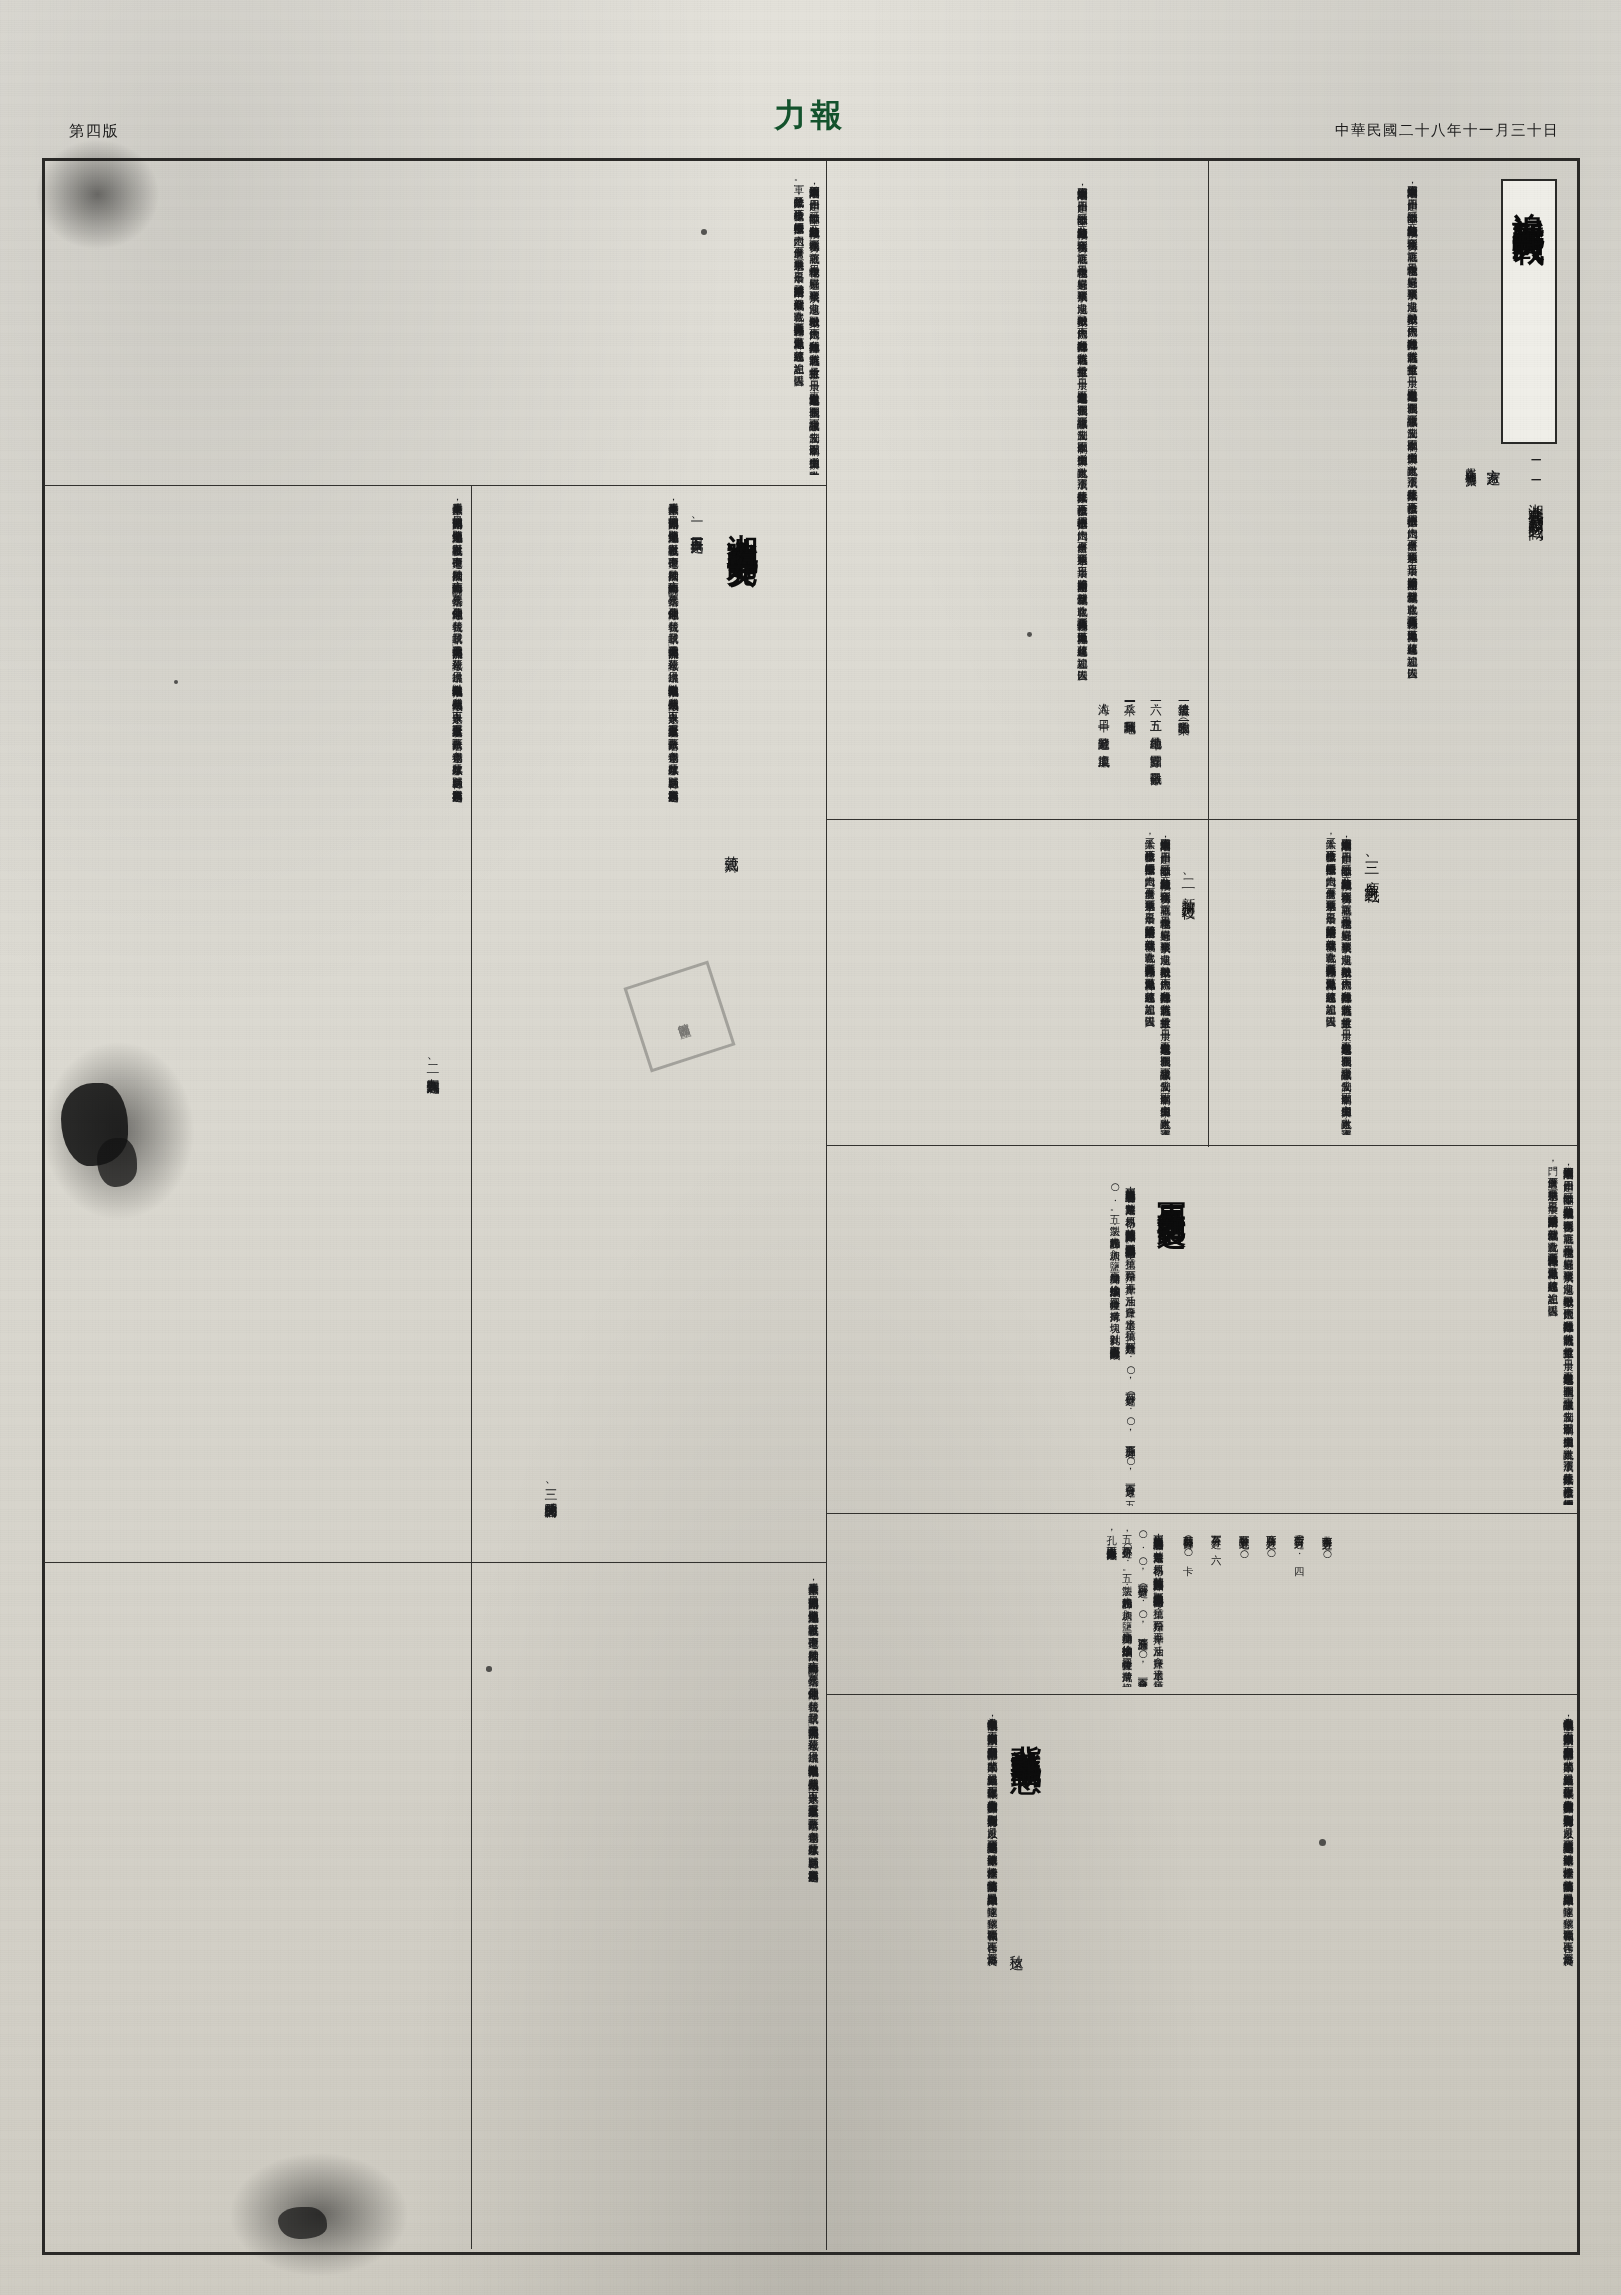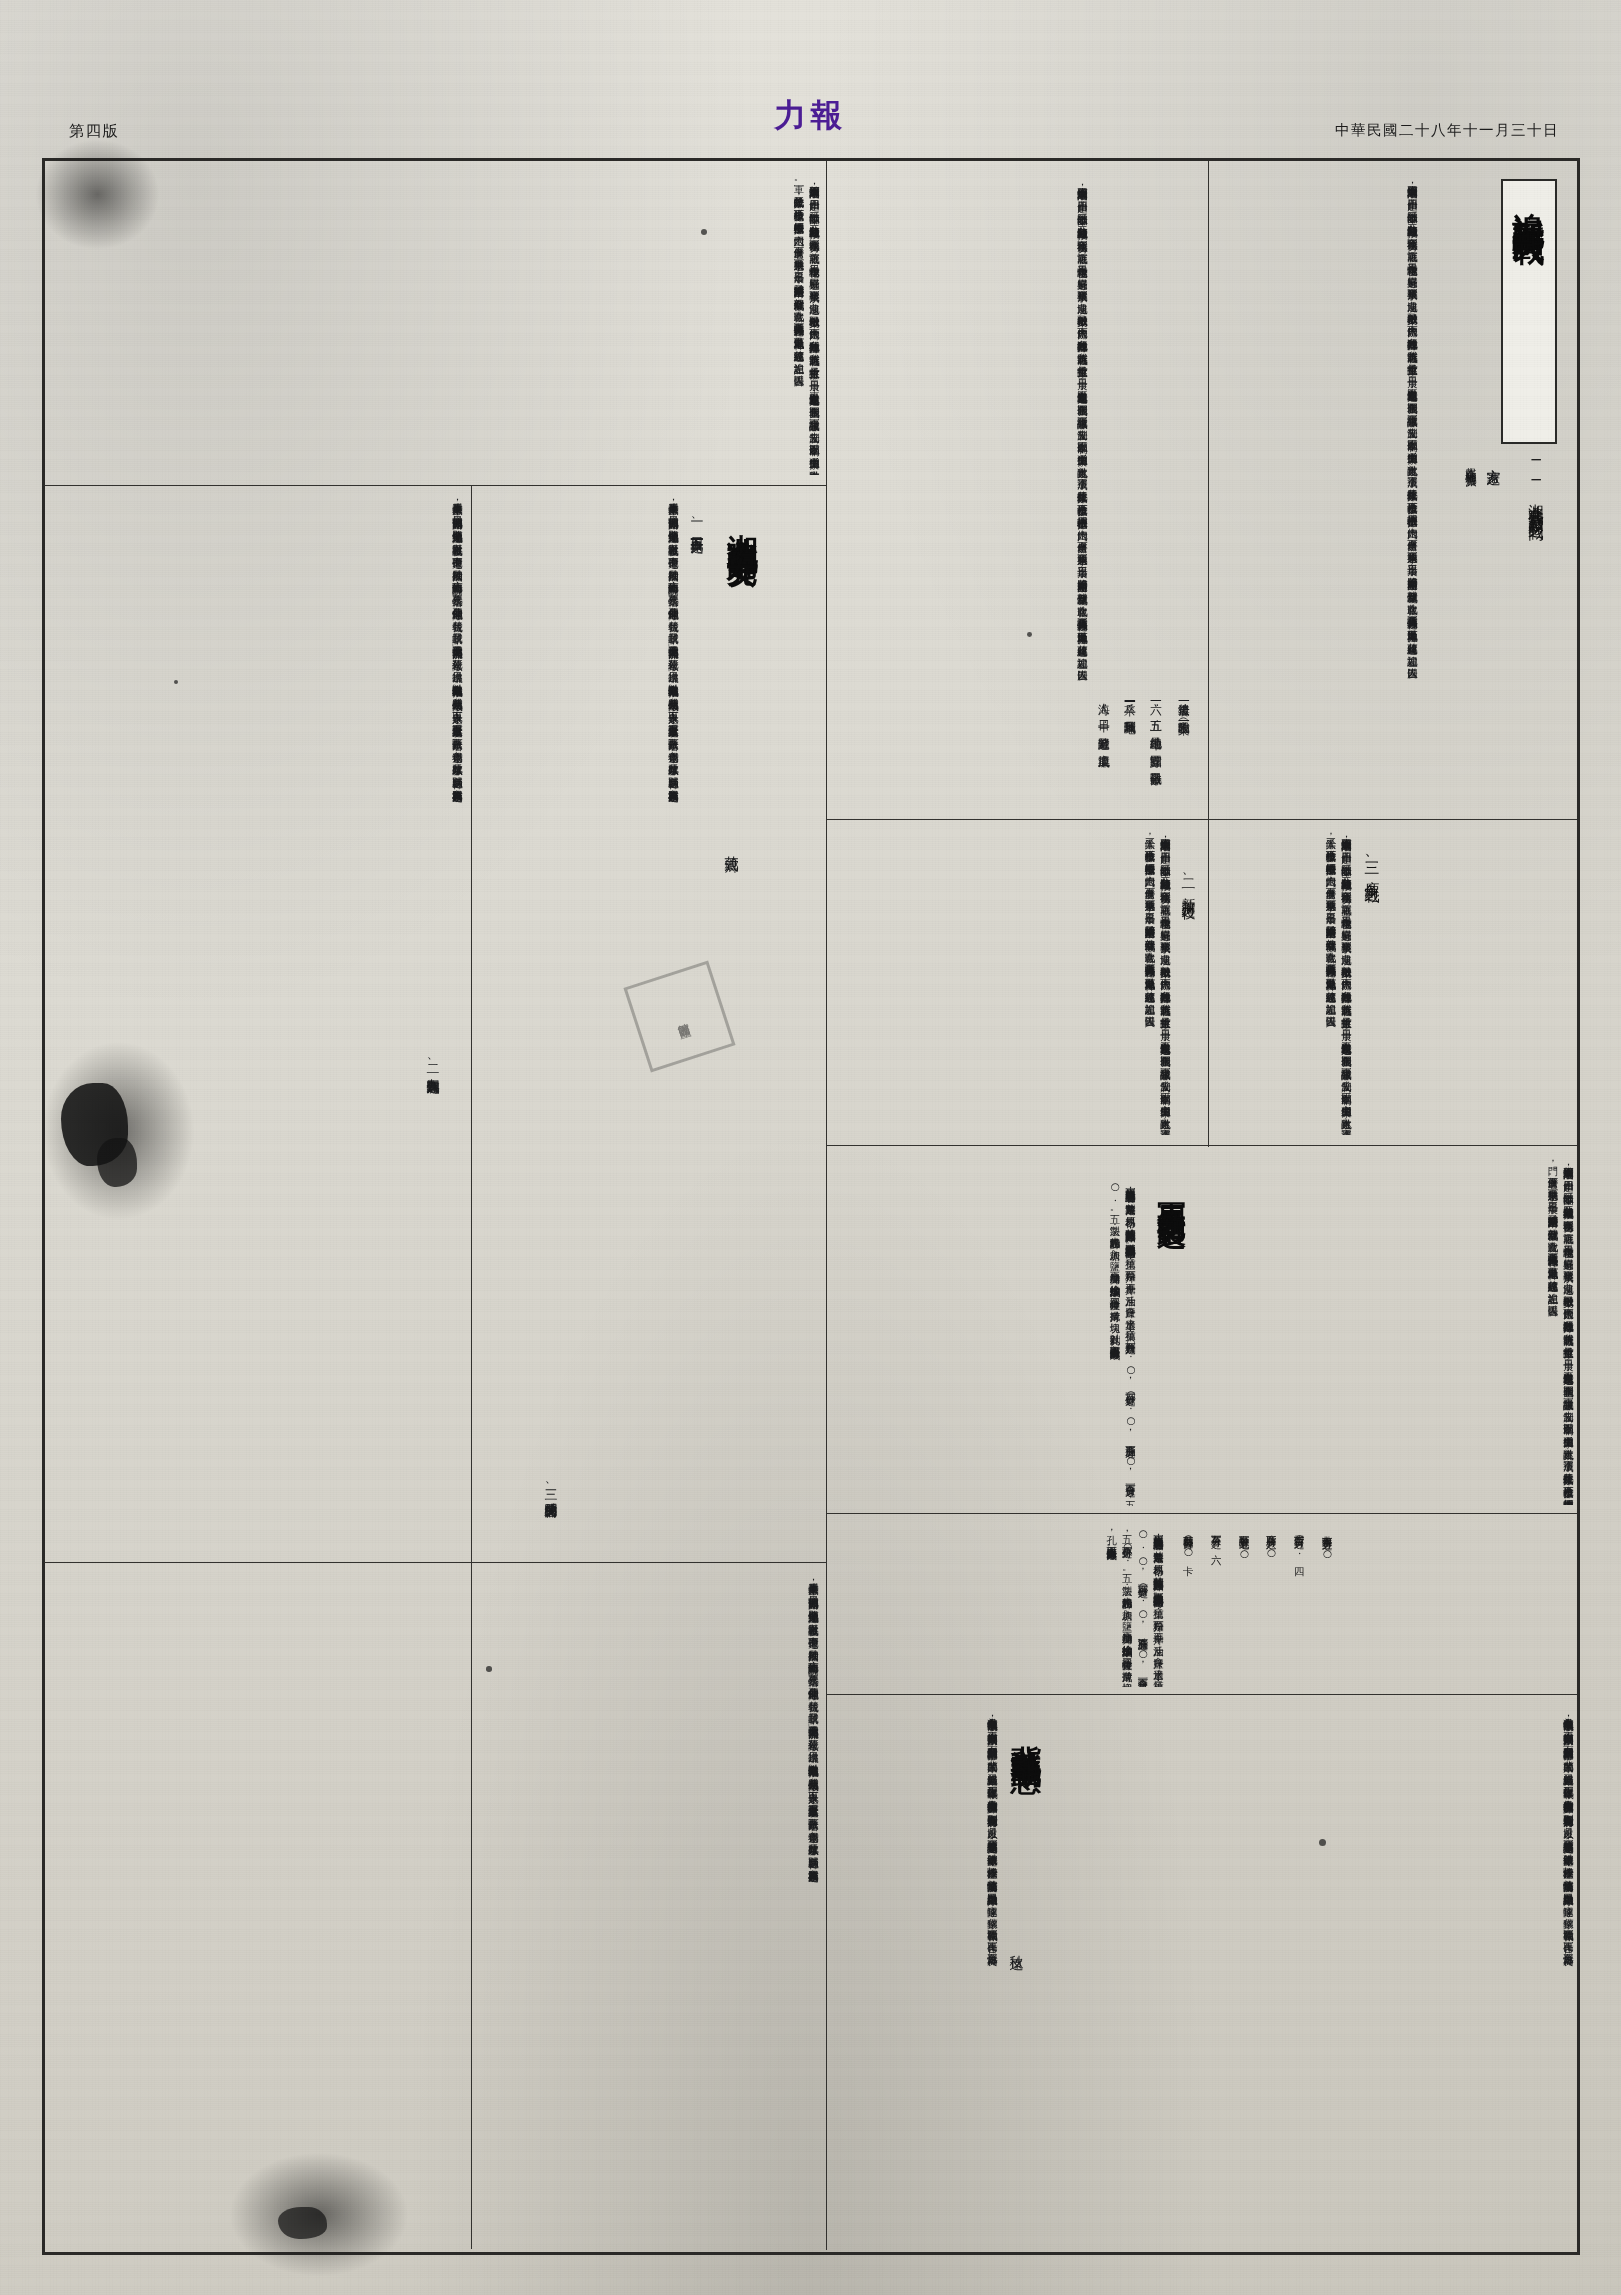--- a/index.html
+++ b/index.html
@@ -34,21 +34,21 @@
   }
   .mast-title {
     position: absolute;
     left: 50%;
     transform: translateX(-50%);
     top: 4.2px;
     font-family: "DejaVu Serif", serif;
     font-size: 32px;
     font-weight: bold;
     letter-spacing: 4.2px;
-    color: #4c1d95;
+    color: #14532d;
   }
   .mast-date {
     position: absolute;
     right: 62px;
     top: 30.5px;
     font-family: Liberation Mono, monospace;
     font-size: 14.6px;
     letter-spacing: 1.4px;
     color: #1c1c1c;
     white-space: nowrap;

